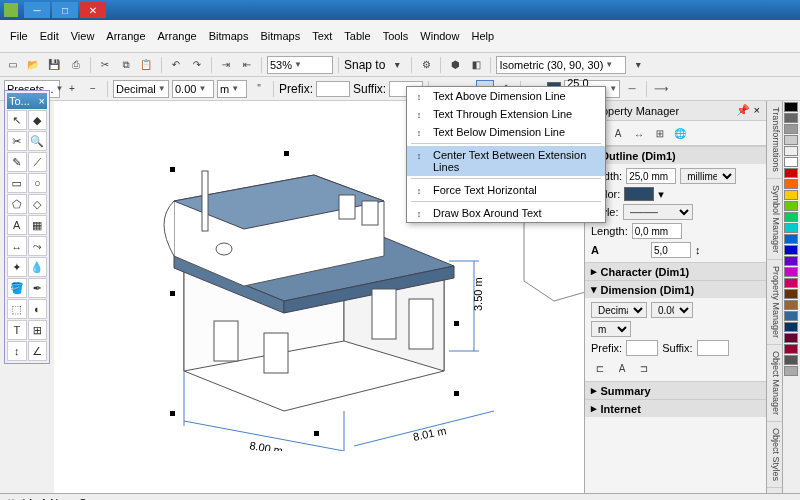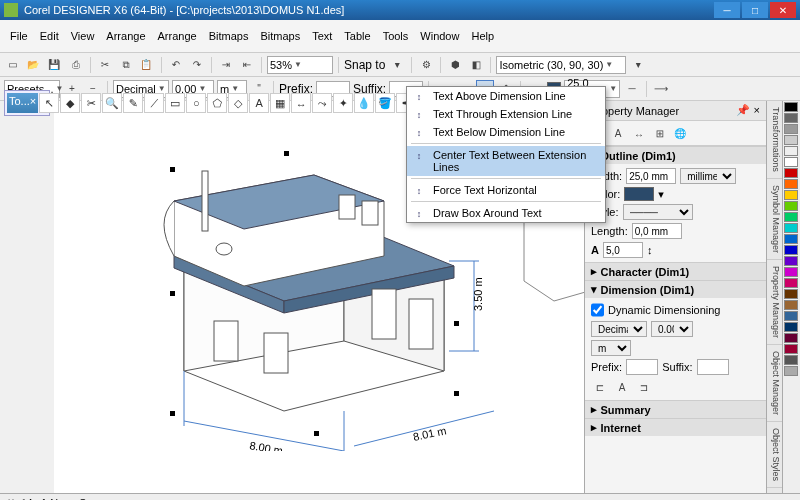--- a/index.html
+++ b/index.html
@@ -11,21 +11,21 @@
 .winbtns div { width: 26px; height: 16px; background: #3a8fd9; display: flex; align-items: center; justify-content: center; color: #fff; font-size: 10px; cursor: pointer; }
 .winbtns .close { background: #d93333; }
 .menubar { background: #f4f4f4; height: 18px; display: flex; align-items: center; padding: 16px 4px; border-bottom: 1px solid #ccc; }
 .menubar span { padding: 2px 6px; cursor: pointer; }
 .toolbar { background: #f0f0f0; height: 24px; display: flex; align-items: center; padding: 0 4px; gap: 3px; border-bottom: 1px solid #ccc; }
 .tbtn { width: 18px; height: 18px; border: 1px solid transparent; display: flex; align-items: center; justify-content: center; cursor: pointer; font-size: 10px; color: #444; }
 .sep { width: 1px; height: 16px; background: #ccc; margin: 0 2px; }
 .combo { height: 18px; border: 1px solid #aaa; background: #fff; padding: 0 2px; font-size: 10px; display: flex; align-items: center; }
 .combo .arr { margin-left: 2px; font-size: 8px; color: #555; }
 .mainarea { display: flex; height: 392px; }
-.toolbox { width: 46px; background: #eef; border: 1px solid #99c; display: flex; padding: 2px; gap: 1px; position: absolute; left: 4px; top: 90px; z-index: 5; }
+.toolbox { width: 46px; background: #eef; border: 1px solid #99c; display: flex; flex-direction: column; padding: 2px; gap: 1px; position: absolute; left: 4px; top: 90px; z-index: 5; }
 .toolbox-title { background: linear-gradient(#5a9fd4,#3a7fb4); color: #fff; font-size: 10px; padding: 2px; display: flex; justify-content: space-between; }
 .toolrow { display: flex; gap: 1px; }
 .tooli { width: 20px; height: 20px; border: 1px solid #ccc; background: #fff; display: flex; align-items: center; justify-content: center; font-size: 11px; cursor: pointer; color: #333; }
 .canvas { flex: 1; background: #fff; position: relative; overflow: hidden; margin-left: 54px; }
 .dotgrid { position: absolute; inset: 0; background-image: radial-gradient(#ccc 0.5px, transparent 0.5px); background-size: 10px 10px; }
 .drawing { position: absolute; left: 60px; top: 40px; }
 .rightpanel { width: 182px; background: #f4f4f4; border-left: 1px solid #aaa; display: flex; flex-direction: column; overflow: hidden; }
 .rp-head { background: #e8e8e8; padding: 3px 6px; border-bottom: 1px solid #ccc; display: flex; justify-content: space-between; align-items: center; font-size: 11px; }
 .rp-section { border-top: 1px solid #ccc; }
 .rp-sechead { background: #e0e0e0; padding: 2px 6px; display: flex; align-items: center; gap: 4px; font-weight: bold; font-size: 11px; cursor: pointer; }
@@ -48,21 +48,20 @@
 .lbl { font-size: 12px; }
 .colorbox { width: 30px; height: 14px; border: 1px solid #666; background: #2b4a6a; display: inline-block; }
 .sidetabs { width: 16px; background: #e8e8e8; border-left: 1px solid #aaa; display: flex; flex-direction: column; }
 .sidetab { writing-mode: vertical-rl; padding: 6px 1px; font-size: 9px; border-bottom: 1px solid #ccc; cursor: pointer; color: #444; }
 </style>
 </head>
 <body>
 
 <div class="titlebar">
   <div class="icon"></div>
-  <div class="title">Corel DESIGNER X6 (64-Bit) - [C:\projects\2013\DOMUS N1.des]</div>
   <div class="winbtns">
     <div>─</div>
     <div>□</div>
     <div class="close">✕</div>
   </div>
 </div>
 
 <div class="menubar" id="menubar">
     <span>File</span>
     <span>Edit</span>
@@ -299,41 +298,37 @@
         <div class="rp-row">
             <span>Style:</span>
           <select style="width:70px"><option>────</option></select>
           </div>
         <div class="rp-row">
             <span>Length:</span>
           <input style="width: 50px;" value="0,0 mm">
           </div>
         <div class="rp-row">
             <span style="font-weight:bold">A</span>
-            <input style="width: 40px;" value="5,0">
+            <input style="width: 40px; margin-left: 48px;" value="5,0">
             <span>↕</span>
           </div>
       </div>
     </div>
     <div class="rp-section">
         <div class="rp-sechead">
           <span>▸</span>
           <span>Character (Dim1)</span>
         </div>
       </div>
     <div class="rp-section">
       <div class="rp-sechead">
           <span>▾</span>
           <span>Dimension (Dim1)</span>
         </div>
       <div class="rp-body">
-        <div class="rp-row">
-            <input type="checkbox" checked="" style="">
-            <span>Dynamic Dimensioning</span>
-          </div>
         <div class="rp-row">
           <select style="width:56px"><option>Decimal</option></select>
           <select style="width:42px"><option>0.00</option></select>
           </div>
         <div class="rp-row">
           <select style="width:40px"><option>m</option></select>
           </div>
         <div class="rp-row">
             <span>Prefix:</span>
             <input style="width: 32px;">

